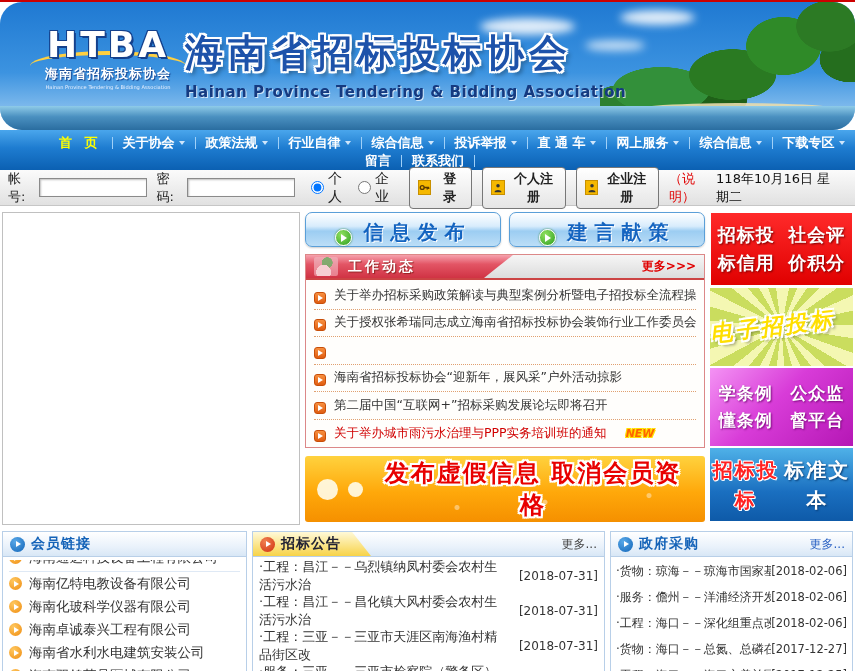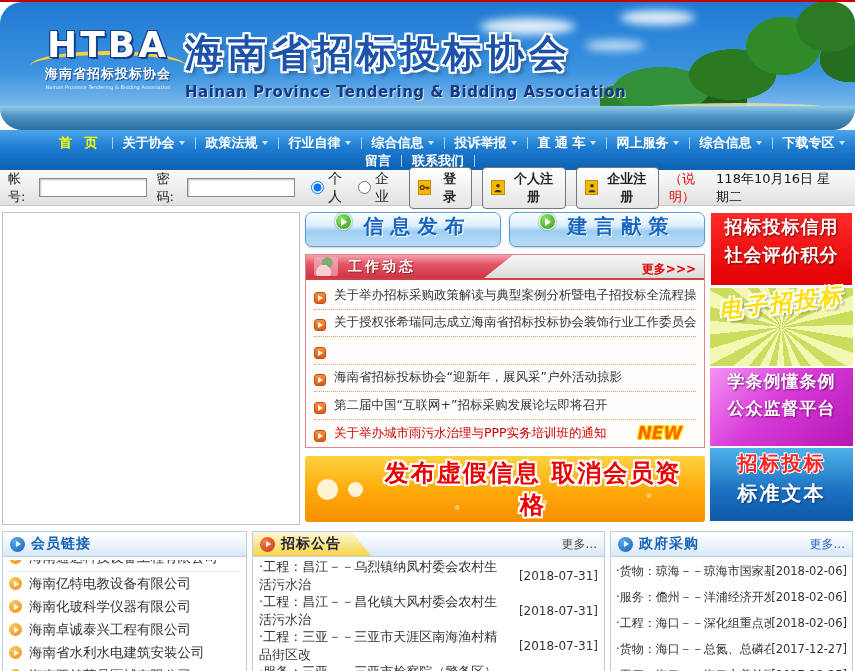--- a/index.html
+++ b/index.html
@@ -76,33 +76,33 @@
 
   
   .main { display:flex; padding:6px 2px 0; gap:5px; }
   .left-box { width:298px; height:313px; border:1px solid #c0c0c0; background:#fff; flex:none; }
   .mid-col { width:400px; flex:none; }
   .right-col { flex:1; display:flex; flex-direction:column; gap:2px; }
 
   .quick-buttons { display:flex; gap:8px; }
   .qbtn { flex:1; height:35px; border:1px solid #5a9fd8; border-radius:7px;
     background:linear-gradient(180deg,#ffffff 0%,#d8ecfc 40%,#9ccdf2 55%,#bcdef7 100%);
-    display:flex; align-items:flex-start; justify-content:center; gap:12px;
+    display:flex; align-items:flex-end; justify-content:center; gap:12px;
     box-shadow:0 1px 2px rgba(0,0,0,.2); }
   .qbtn-label { font-size:20px; font-weight:bold; color:#1464c0; letter-spacing:7px;
     text-shadow:1px 1px 0 #fff; }
   .play-icon { width:17px; height:17px; border-radius:50%; flex:none;
     background:radial-gradient(circle at 35% 30%, #8fe05f, #2f9f1f); border:1px solid #fff;
     box-shadow:0 0 2px #2f7f1f; display:flex; align-items:center; justify-content:center; }
   .play-icon i { width:0; height:0; border-left:6px solid #fff;
     border-top:4px solid transparent; border-bottom:4px solid transparent; margin-left:2px; }
 
   .news-box { margin-top:7px; border:1px solid #dc8888; background:#fffefc; }
   .news-header { height:25px; background:linear-gradient(180deg,#f6f6f6,#dcdcdc);
-    position:relative; display:flex; align-items:flex-end; border-bottom:2px solid #cc4444; }
+    position:relative; display:flex; align-items:center; border-bottom:2px solid #cc4444; }
   .news-tab { position:absolute; left:0; top:0; height:100%; width:52%;
     background:linear-gradient(180deg,#f6a2ae 0%, #e35565 40%, #d03344 100%);
     clip-path:polygon(0 0,100% 0,86% 100%,0 100%);
     display:flex; align-items:center; padding-left:8px; gap:10px;
     color:#fff; font-weight:bold; font-size:14px; letter-spacing:3px;
     text-shadow:1px 1px 1px #902020; }
   .palm-icon { width:24px; height:19px; border-radius:2px; flex:none;
     background: radial-gradient(circle at 40% 80%, #f8d6da 0 35%, transparent 36%),
       radial-gradient(circle at 55% 30%, #7fae6f 0 28%, transparent 30%),
       linear-gradient(180deg,#f0aab4,#e98492); opacity:.95; }
@@ -112,41 +112,41 @@
     border-bottom:1px dotted #e0a070; font-size:12.5px; color:#333;
     white-space:nowrap; overflow:hidden; }
   .news-item:last-child { border-bottom:none; }
   .news-bullet { width:12px; height:12px; border-radius:3px; flex:none;
     background:linear-gradient(180deg,#f89040,#e05c10); border:1px solid #c84e08;
     display:flex; align-items:center; justify-content:center; align-self:flex-end; margin-bottom:5px; }
   .news-bullet i { width:0; height:0; border-left:5px solid #fff;
     border-top:3px solid transparent; border-bottom:3px solid transparent; margin-left:1px; }
   .news-item.hot a { color:#d00000; }
   .news-item a { color:inherit; }
-  .new-badge { color:#ff6600; font-weight:bold; font-style:italic; font-size:17px; margin-left:23px;
+  .new-badge { color:#ff6600; font-weight:bold; font-style:italic; font-size:11px; margin-left:11px;
     text-shadow:1px 1px 0 #ffe000,-1px -1px 0 #ffe000,1px -1px 0 #ffe000,-1px 1px 0 #ffe000; }
 
   .warning-banner { margin-top:8px; height:66px; border-radius:3px; position:relative;
     display:flex; align-items:center; padding:0 12px; overflow:hidden; cursor:pointer;
     background:
       radial-gradient(circle at 46% 22%, rgba(255,255,255,.5) 0 3px, transparent 4px),
       radial-gradient(circle at 60% 70%, rgba(255,255,255,.45) 0 2px, transparent 3px),
       radial-gradient(circle at 72% 30%, rgba(255,255,255,.4) 0 3px, transparent 4px),
       radial-gradient(circle at 86% 60%, rgba(255,255,255,.4) 0 2px, transparent 3px),
       radial-gradient(circle at 38% 78%, rgba(255,255,255,.4) 0 2px, transparent 3px),
       linear-gradient(180deg,#ffd23e 0%, #ffa80a 55%, #f59000 100%); }
   .wdot { width:21px; height:21px; border-radius:50%; background:rgba(255,252,235,.9);
     margin-right:10px; flex:none; }
   .wdot.small { width:15px; height:15px; }
   .warning-text { flex:1; text-align:center; font-size:24px; font-weight:bold; color:#e80000;
     letter-spacing:2px;
     text-shadow:2px 0 #fff,-2px 0 #fff,0 2px #fff,0 -2px #fff,2px 2px #fff,-2px -2px #fff,
       2px -2px #fff,-2px 2px #fff; }
 
-  .sb { display:flex; flex-direction:column; align-items:center; justify-content:flex-start;
+  .sb { display:flex; flex-direction:row; align-items:center; justify-content:flex-start;
     text-align:center; cursor:pointer; }
   .sb-credit { height:74px; background:linear-gradient(180deg,#ff2a2a,#e00000);
     border:1px solid #fff; color:#fff; font-size:18px; font-weight:bold; letter-spacing:1px;
     line-height:1.55; text-shadow:1px 1px 2px #7a0000; }
   .sb-etender { height:78px;
     background: repeating-conic-gradient(from 0deg at 50% 50%, #f4f7b2 0 11deg, #cadd5e 11deg 22deg); }
   .etender-text { font-size:22px; font-weight:bold; font-style:italic; color:#ffdf00;
     transform:rotate(-7deg); letter-spacing:3px;
     text-shadow:-2px -2px 0 #fff,2px -2px 0 #fff,-2px 2px 0 #fff,2px 2px 0 #fff,3px 3px 3px rgba(0,0,0,.4); }
   .sb-regulation { height:78px; color:#fff; font-size:17px; font-weight:bold; line-height:1.6;

